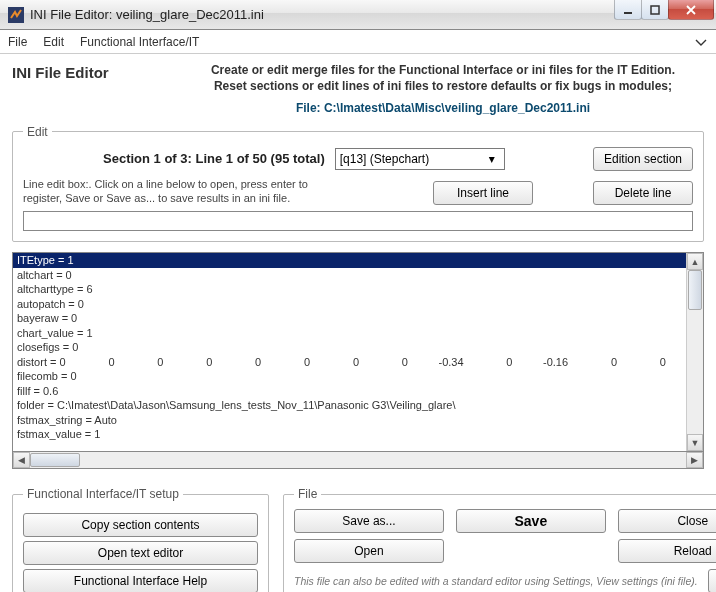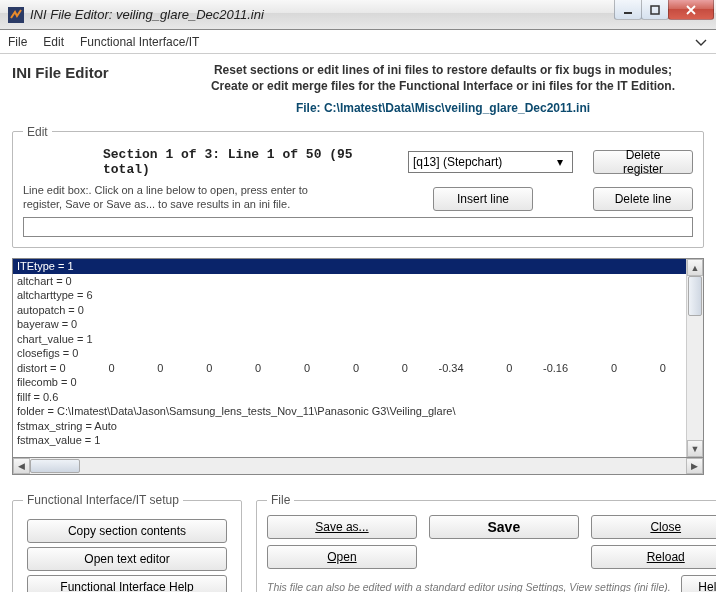--- a/index.html
+++ b/index.html
@@ -1,18 +1,18 @@
 <!DOCTYPE html>
 <html><head>
 <meta charset="utf-8">
 <style>
 * { box-sizing: border-box; margin: 0; padding: 0; }
 body { font-family: "Segoe UI", Tahoma, sans-serif; font-size: 12px; background: #fff; width: 716px; height: 592px; overflow: hidden; }
 
-.titlebar { height: 30px; background: linear-gradient(to bottom, #f8f8f8 0%, #e8e8e8 45%, #d8d8d8 46%, #e8e8e8 100%); border-bottom: 1px solid #888; display: flex; align-items: center; padding-left: 8px; position: relative; font-style: italic; }
+.titlebar { height: 30px; background: linear-gradient(to bottom, #f8f8f8 0%, #e8e8e8 45%, #d8d8d8 46%, #e8e8e8 100%); border-bottom: 1px solid #888; display: flex; align-items: center; padding-left: 8px; position: relative; }
 .titlebar-icon { width: 16px; height: 16px; margin-right: 6px; }
 .titlebar-text { font-size: 13px; color: #222; flex: 1; }
 .winbtns { display: flex; height: 22px; position: absolute; right: 2px; top: 0; }
 .winbtn { width: 30px; height: 20px; border: 1px solid rgba(0,0,0,.25); border-top: none; border-radius: 0 0 3px 3px; display: flex; align-items: center; justify-content: center; margin-left: -1px; background: linear-gradient(to bottom,#f2f6fb,#d6e1ee); }
 .winbtn.min, .winbtn.max { width: 28px; }
 .winbtn.close { width: 46px; background: linear-gradient(to bottom,#e9a0a0,#d26a5f 45%,#c54b3f 46%,#d86050); color:#fff; }
 .winbtn svg { display:block; }
 
 .menubar { height: 24px; display: flex; align-items: center; padding: 0 8px; gap: 16px; border-bottom: 1px solid #ccc; font-size: 12px; color: #333; position: relative; }
 .menubar .spacer { flex:1; }
@@ -23,26 +23,26 @@
 
 .header-row { display: flex; gap: 20px; margin-bottom: 0; }
 .app-title { font-size: 15px; font-weight: bold; color: #333; width: 150px; padding-top: 2px; }
 .desc { font-size: 12px; color: #333; font-weight: bold; text-align: center; flex:1; line-height: 1.35; }
 .filepath { color: #0c4a6e; font-size: 12px; text-align: center; margin-top: 6px; }
 
 fieldset { border: 1px solid #bbb; border-radius: 2px; padding: 8px 10px 10px 10px; margin-top: 8px; }
 legend { padding: 0 4px; color: #555; font-size: 12px; }
 
 .edit-top { display: flex; align-items: center; gap: 10px; margin-bottom: 6px; }
-.section-label { font-weight: bold; font-size: 13px; color: #222; margin-left: 80px; font-family: Liberation Mono, monospace; }
+.section-label { font-weight: bold; font-size: 13px; color: #222; margin-left: 80px; }
 .select { height: 22px; border: 1px solid #7a7a7a; background: #fff; font-size: 12px; padding: 1px 4px; width: 170px; display: flex; align-items: center; justify-content: space-between; }
 .select .chev { width: 16px; text-align:center; }
 
 .btn { height: 24px; border: 1px solid #8a8a8a; border-radius: 3px; background: linear-gradient(to bottom,#fdfdfd,#e7e7e7); font-size: 12px; padding: 0 10px; cursor: default; display:inline-flex; align-items:center; justify-content:center; min-width: 100px; }
-.btn.small { min-width: 84px; text-decoration: underline; }
+.btn.small { min-width: 84px; }
 .btn.big { font-weight:bold; font-size:14px; min-width: 84px; text-align: right; }
 
 .edit-row2 { display:flex; align-items:flex-end; gap:10px; }
 .hint { font-size: 11px; color: #444; line-height: 1.3; width: 320px; }
 .edit-row2 .gap { flex:1; }
 
 .edit-input { width: 100%; height: 20px; border: 1px solid #888; margin-top: 6px; background:#fff; }
 
 .listbox-wrap { border: 1px solid #888; margin-top: 10px; height: 200px; position: relative; display:flex; }
 .listbox { flex:1; overflow:hidden; font-family: "Segoe UI", Tahoma, sans-serif; font-size: 11px; background:#fff; color:#333; padding: 0; }
@@ -55,21 +55,21 @@
 .vscroll .arrow.bottom { position:absolute; bottom:0; left:0; right:0; }
 
 .hscroll { height: 17px; border: 1px solid #888; border-top:none; background:#eee; display:flex; align-items:stretch; }
 .hscroll .arrow { width:17px; background:linear-gradient(#f6f6f6,#ddd); border:1px solid #bbb; display:flex;align-items:center;justify-content:center;font-size:9px;color:#555; }
 .hscroll .track { flex:1; position:relative; }
 .hscroll .thumb { position:absolute; left:0; top:1px; bottom:1px; width:50px; border:1px solid #aaa; border-radius:2px; background:linear-gradient(to bottom,#eef2f7,#cfd7e2); }
 
 .bottom-row { display:flex; gap: 14px; margin-top: 10px; }
 .bottom-row fieldset { flex: 0 0 auto; }
 .fi-setup { width: 230px; }
-.fi-setup .btn { width: 200px; display:block; margin: 4px auto; }
+.fi-setup .btn { width: 235px; display:block; margin: 4px auto; }
 .file-fs { flex:1; }
 .file-grid { display:grid; grid-template-columns: 1fr 1fr 1fr; gap: 6px 12px; margin-bottom: 6px; }
 .file-grid .btn { min-width: 0; width: 100%; }
 .file-footer { display:flex; align-items:center; gap:10px; margin-top:4px; }
 .file-note { font-size: 10.5px; color:#777; text-align:center; flex:1; font-style: italic; line-height:1.25; }
 
 .spacer-col { width:40px; }
 </style>
 </head>
 <body>
@@ -108,36 +108,36 @@
   <span class="spacer"></span>
   <span class="menu-drop"><svg width="14" height="14">
         <path d="M2 5 L7 10 L12 5" stroke="#333" stroke-width="1.4" fill="none"></path>
       </svg></span>
 </div>
 
 <div class="content">
   <div class="header-row">
     <div class="app-title">INI File Editor</div>
     <div class="desc">
+      <div>Create or edit merge files for the Functional Interface or ini files for the IT Edition.</div>
       <div>Reset sections or edit lines of ini files to restore defaults or fix bugs in modules;</div>
-      <div>Create or edit merge files for the Functional Interface or ini files for the IT Edition.</div>
       <div class="filepath">File: C:\Imatest\Data\Misc\veiling_glare_Dec2011.ini</div>
     </div>
   </div>
 
   <fieldset>
     <legend>Edit</legend>
     <div class="edit-top">
       <span class="section-label">Section 1 of 3:   Line 1 of 50 (95 total)</span>
       <div class="select">
         <span>[q13]  (Stepchart)</span>
         <span class="chev">▾</span>
       </div>
       <span style="flex:1"></span>
-      <button class="btn">Delete register</button>
+      <button class="btn">Edition section</button>
     </div>
     <div class="edit-row2">
       <div class="hint">Line edit box:. Click on a line below to open, press enter  to register, Save or Save as... to save results in an ini file.</div>
       <div class="gap"></div>
       <button class="btn">Insert line</button>
       <div class="spacer-col"></div>
       <button class="btn">Delete line</button>
     </div>
     <input class="edit-input" value="" style="">
   </fieldset>

